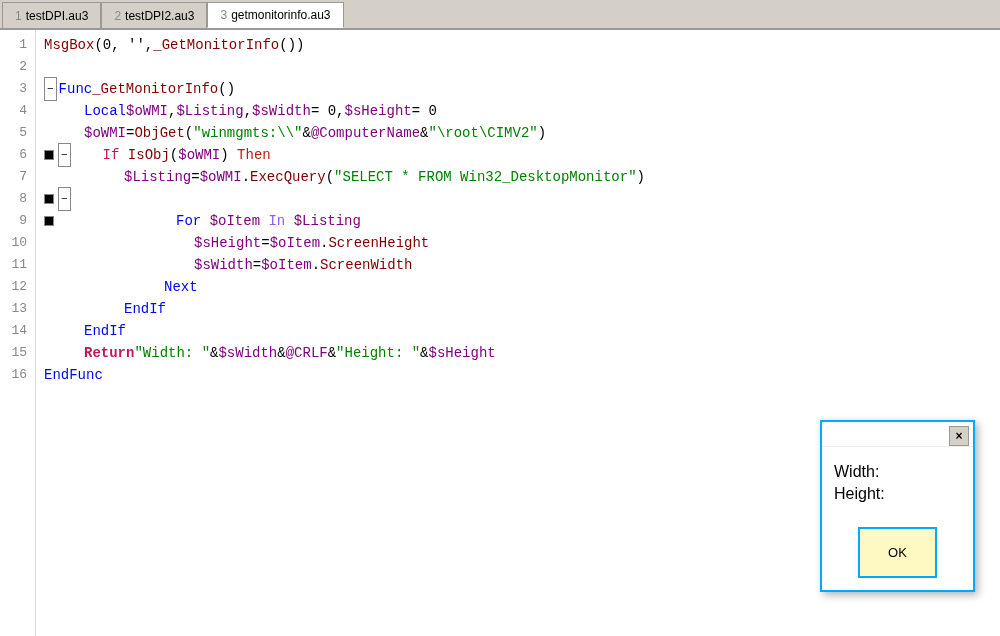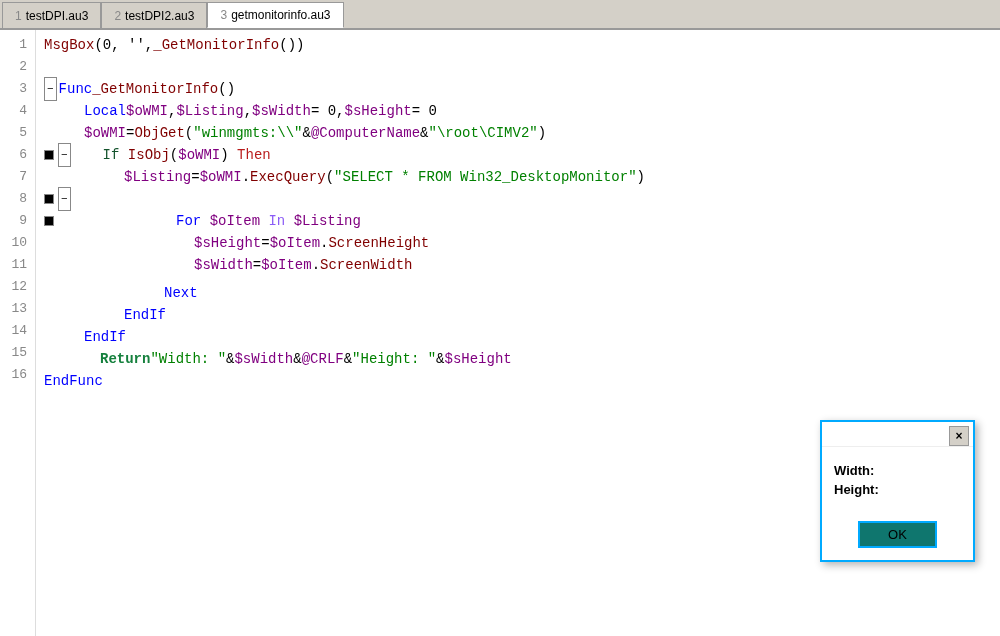--- a/index.html
+++ b/index.html
@@ -94,27 +94,27 @@
 
     .code-line {
       height: 22px;
       display: flex;
       align-items: center;
       padding-left: 8px;
       position: relative;
     }
     .kw-func { color: #0000ff; text-align: right; }
     .kw-local { color: #0000ff; }
-    .kw-if { color: #14532d; }
+    .kw-if { color: #be185d; }
     .kw-then { color: #b91c1c; }
     .kw-for { color: #0000ff; }
     .kw-in { color: #8b5cf6; }
     .kw-next { color: #0000ff; }
     .kw-endif { color: #0000ff; }
-    .kw-return { color: #15803d; font-weight: bold; margin-left: 16px; }
+    .kw-return { color: #be185d; font-weight: bold; }
     .kw-endfunc { color: #0000ff; }
     .var { color: #800080; }
     .str { color: #008000; }
     .fn-name { color: #800000; }
     .fn-call { color: #800000; }
     .comment { color: #808080; }
     .normal { color: #000; }
     .at-var { color: #800080; }
 
     
@@ -158,36 +158,35 @@
       font-size: 12px;
       cursor: pointer;
       font-weight: bold;
     }
 
     .dialog-body {
       padding: 16px 12px 12px 12px;
     }
 
     .dialog-text {
-      font-size: 13px;
+      font-size: 16px;
       color: #000;
       margin-bottom: 4px;
-      font-weight: bold;
     }
 
     .dialog-footer {
       padding: 8px 12px 12px 12px;
       display: flex;
       justify-content: center;
     }
 
     .dialog-ok-btn {
-      background: #0f766e;
+      background: #fef9c3;
       border: 2px solid #00aaff;
-      padding: 4px 28px;
+      padding: 16px 28px;
       font-size: 13px;
       cursor: pointer;
       font-family: Arial, sans-serif;
     }
   </style>
 </head>
 <body>
 
 <div class="tab-bar">
   <div class="tab">
@@ -310,21 +309,21 @@
       </div>
 
       <div class="code-line" style="padding-left:158px;">
         <span class="var">$sWidth</span>
           <span class="normal"> = </span>
           <span class="var">$oItem</span>
           <span class="normal">.</span>
           <span class="fn-call">ScreenWidth</span>
       </div>
 
-      <div class="code-line" style="padding-left:128px;margin-top:6px;">
+      <div class="code-line" style="padding-left:128px;">
         <span class="kw-next">Next</span>
       </div>
 
       <div class="code-line" style="padding-left:88px;">
         <span class="kw-endif">EndIf</span>
       </div>
 
       <div class="code-line" style="padding-left:48px;">
         <span class="kw-endif">EndIf</span>
       </div>

